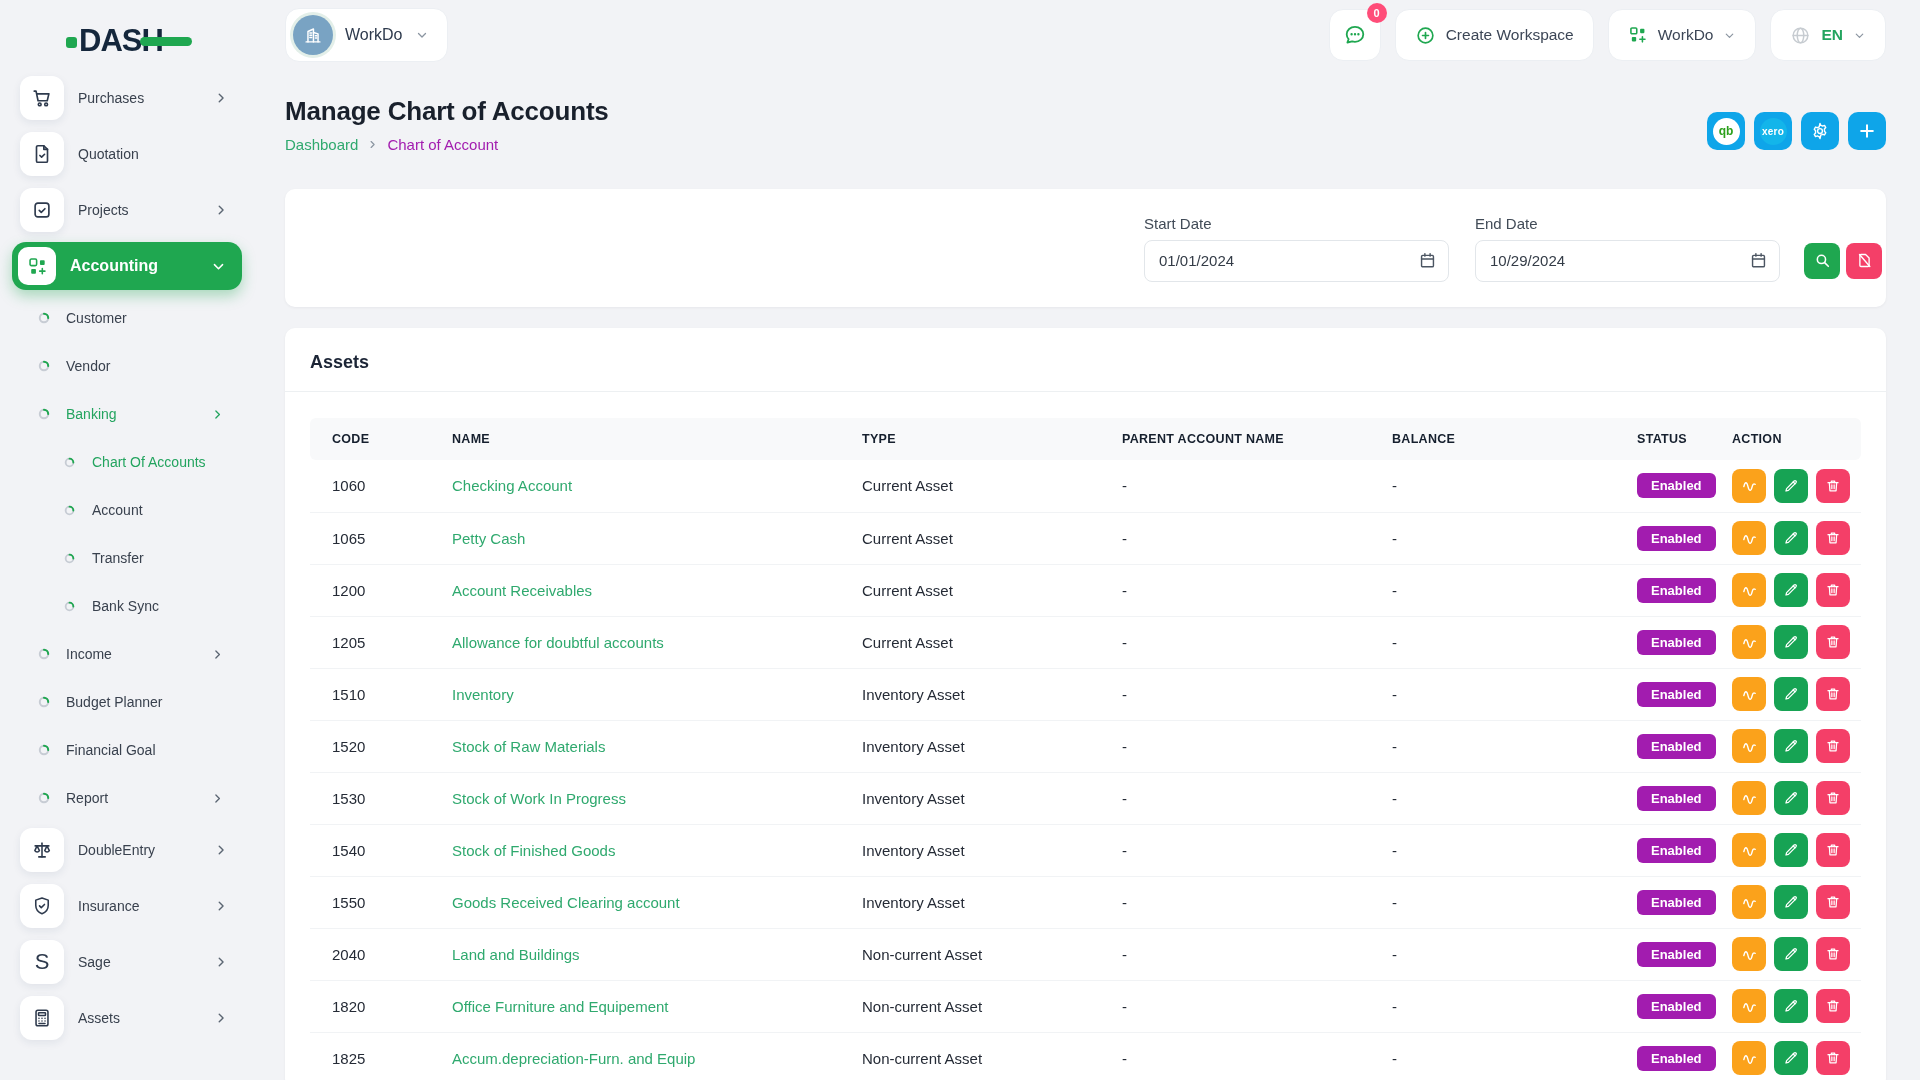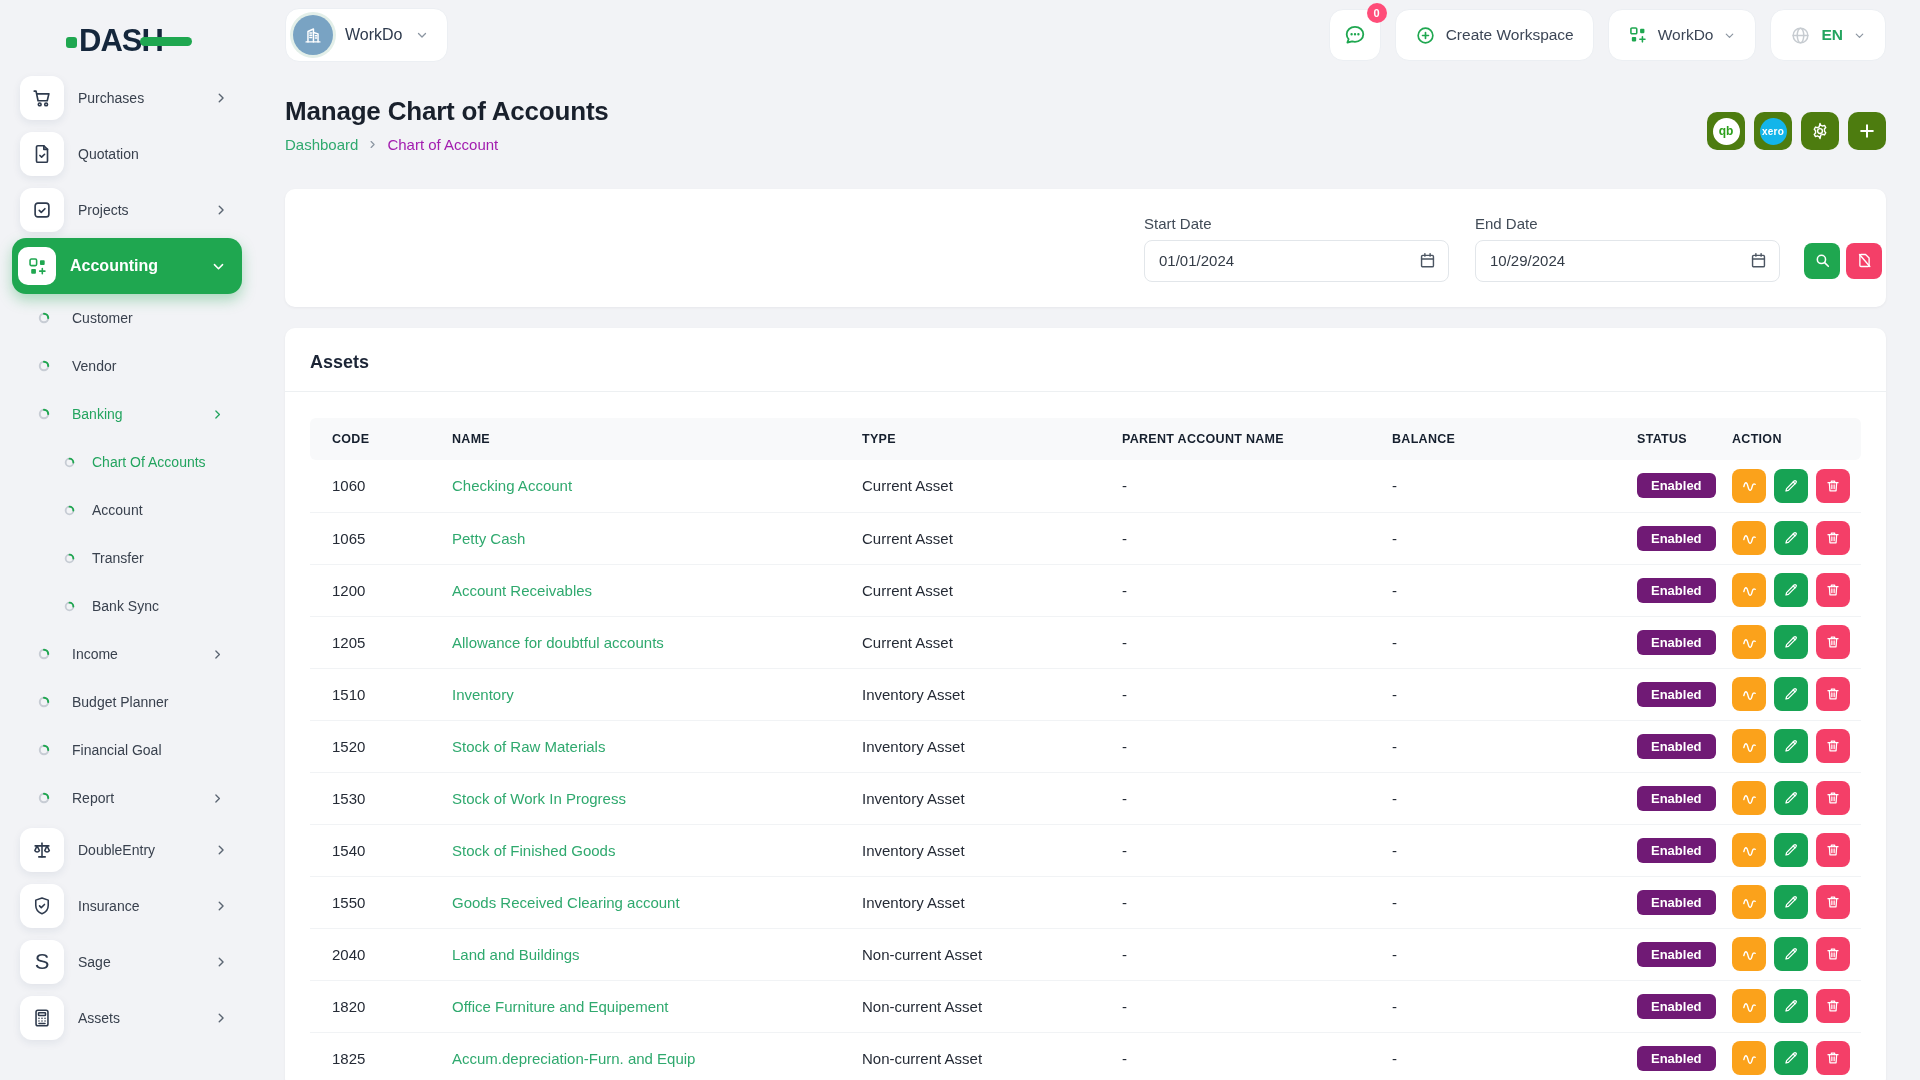--- a/index.html
+++ b/index.html
@@ -18,35 +18,35 @@
   
   .logo { position:relative; height:70px; padding:24px 0 0 66px; display:flex; align-items:flex-start; }
   .logo-dot { width:11px; height:11px; border-radius:3px; background:#1fa750; margin:13px 2px 0 0; }
   .logo-text { font-size:31px; line-height:34px; font-weight:800; letter-spacing:-1px; color:#15273c; }
   .logo-bar { position:absolute; left:140px; top:37px; width:52px; height:9px; border-radius:5px; background:#1fa750; }
 
   
   .nav { display:flex; flex-direction:column; }
   .nav-item { display:flex; align-items:center; cursor:pointer; }
   .nav-item.top { height:56px; padding-left:20px; }
-  .nav-item.sub { height:48px; padding-left:38px;gap:6px; }
+  .nav-item.sub { height:48px; padding-left:38px; }
   .nav-item.subsub { height:48px; padding-left:64px; }
   .icon-box {
     width:44px; height:44px; border-radius:12px; background:#fff;
     box-shadow:0 3px 8px rgba(27,46,94,.08); display:flex; align-items:center; justify-content:center;
     color:#2e3a4d; flex:0 0 44px;
   }
   .nav-label { margin-left:14px; font-size:14px; color:#39414e; flex:1; }
   .nav-item .chev { color:#5b6572; margin-right:30px; }
   .bullet { flex:0 0 12px; }
   .nav-item.sub .nav-label, .nav-item.subsub .nav-label { margin-left:16px; }
   .nav-item.green .nav-label { color:#23a45f; }
   .nav-item.active-pill { padding:0 16px 0 12px; height:56px; }
   .pill {
-    background:#1fa750; border-radius:14px; height:56px; width:100%;
+    background:#1fa750; border-radius:14px; height:48px; width:100%;
     display:flex; align-items:center; padding:0 16px 0 6px; box-shadow:0 6px 14px rgba(31,167,80,.35);
   }
   .pill .icon-box { width:38px; height:38px; border-radius:10px; box-shadow:none; color:#1fa750; flex:0 0 38px; }
   .pill .nav-label { color:#fff; font-weight:700; font-size:16px; }
   .pill .chev { color:#fff; margin-right:0; }
   .sage-s { font-size:22px; color:#2e3a4d; font-weight:400; }
 
   
   .topbar { height:70px; display:flex; align-items:center; }
   .ws-pill {
@@ -71,21 +71,21 @@
   .chev-sm { color:#8b95a1; }
 
   
   .page-head { display:flex; align-items:flex-start; margin-top:26px; }
   .page-title { font-size:26px; font-weight:700; color:#19202c; letter-spacing:-.2px; }
   .breadcrumb { display:flex; align-items:center; gap:9px; margin-top:9px; font-size:15px; }
   .breadcrumb a { color:#2fa96e; text-decoration:none; cursor:pointer; }
   .breadcrumb .crumb-current { color:#a21caf; }
   .head-actions { margin-left:auto; display:flex; gap:9px; margin-top:16px; }
   .sq-btn {
-    width:38px; height:38px; border:none; border-radius:10px; background:#4d7c0f;
+    width:38px; height:38px; border:none; border-radius:10px; background:#0ea5e9;
     display:flex; align-items:center; justify-content:center; cursor:pointer; color:#fff;
   }
   .qb-circle { width:27px; height:27px; border-radius:50%; background:#fff; color:#2ca01c; font-weight:800; font-size:12px; display:flex; align-items:center; justify-content:center; }
   .xero-circle { width:27px; height:27px; border-radius:50%; background:#13b5ea; color:#fff; font-weight:700; font-size:10px; display:flex; align-items:center; justify-content:center; letter-spacing:.2px; }
 
   
   .card { background:#fff; border-radius:10px; box-shadow:0 1px 3px rgba(16,24,40,.05); }
   .filter-card { margin-top:36px; height:118px; display:flex; align-items:center; padding:0 4px 0 24px; }
   .filter-row { margin-left:auto; display:flex; align-items:flex-end; gap:0; }
   .field { display:flex; flex-direction:column; }
@@ -113,21 +113,21 @@
   thead th {
     background:#f8f9fa; text-align:left; font-size:12.5px; font-weight:700; color:#16202e;
     letter-spacing:.3px; height:42px; padding:0 10px 0 22px; text-transform:uppercase;
   }
   thead th:first-child { border-radius:6px 0 0 6px; }
   thead th:last-child { border-radius:0 6px 6px 0; }
   tbody td { height:52px; padding:0 10px 0 22px; border-bottom:1px solid #f1f3f5; font-size:15px; color:#252b36; }
   tbody tr:last-child td { border-bottom:none; }
   td a.acct-link { color:#2fa96e; text-decoration:none; cursor:pointer; }
   .status-badge {
-    display:inline-block; background:#701a75; color:#fff; font-size:13px; font-weight:600;
+    display:inline-block; background:#a21caf; color:#fff; font-size:13px; font-weight:600;
     padding:6px 14px; border-radius:6px; line-height:1;
   }
   .row-actions { display:flex; gap:8px; }
   .act-btn { width:34px; height:34px; border:none; border-radius:8px; display:flex; align-items:center; justify-content:center; color:#fff; cursor:pointer; }
   .act-btn.wave { background:#fba21b; }
   .act-btn.edit { background:#17a354; }
   .act-btn.del  { background:#f43f68; }
 </style>
 </head>
 <body>

